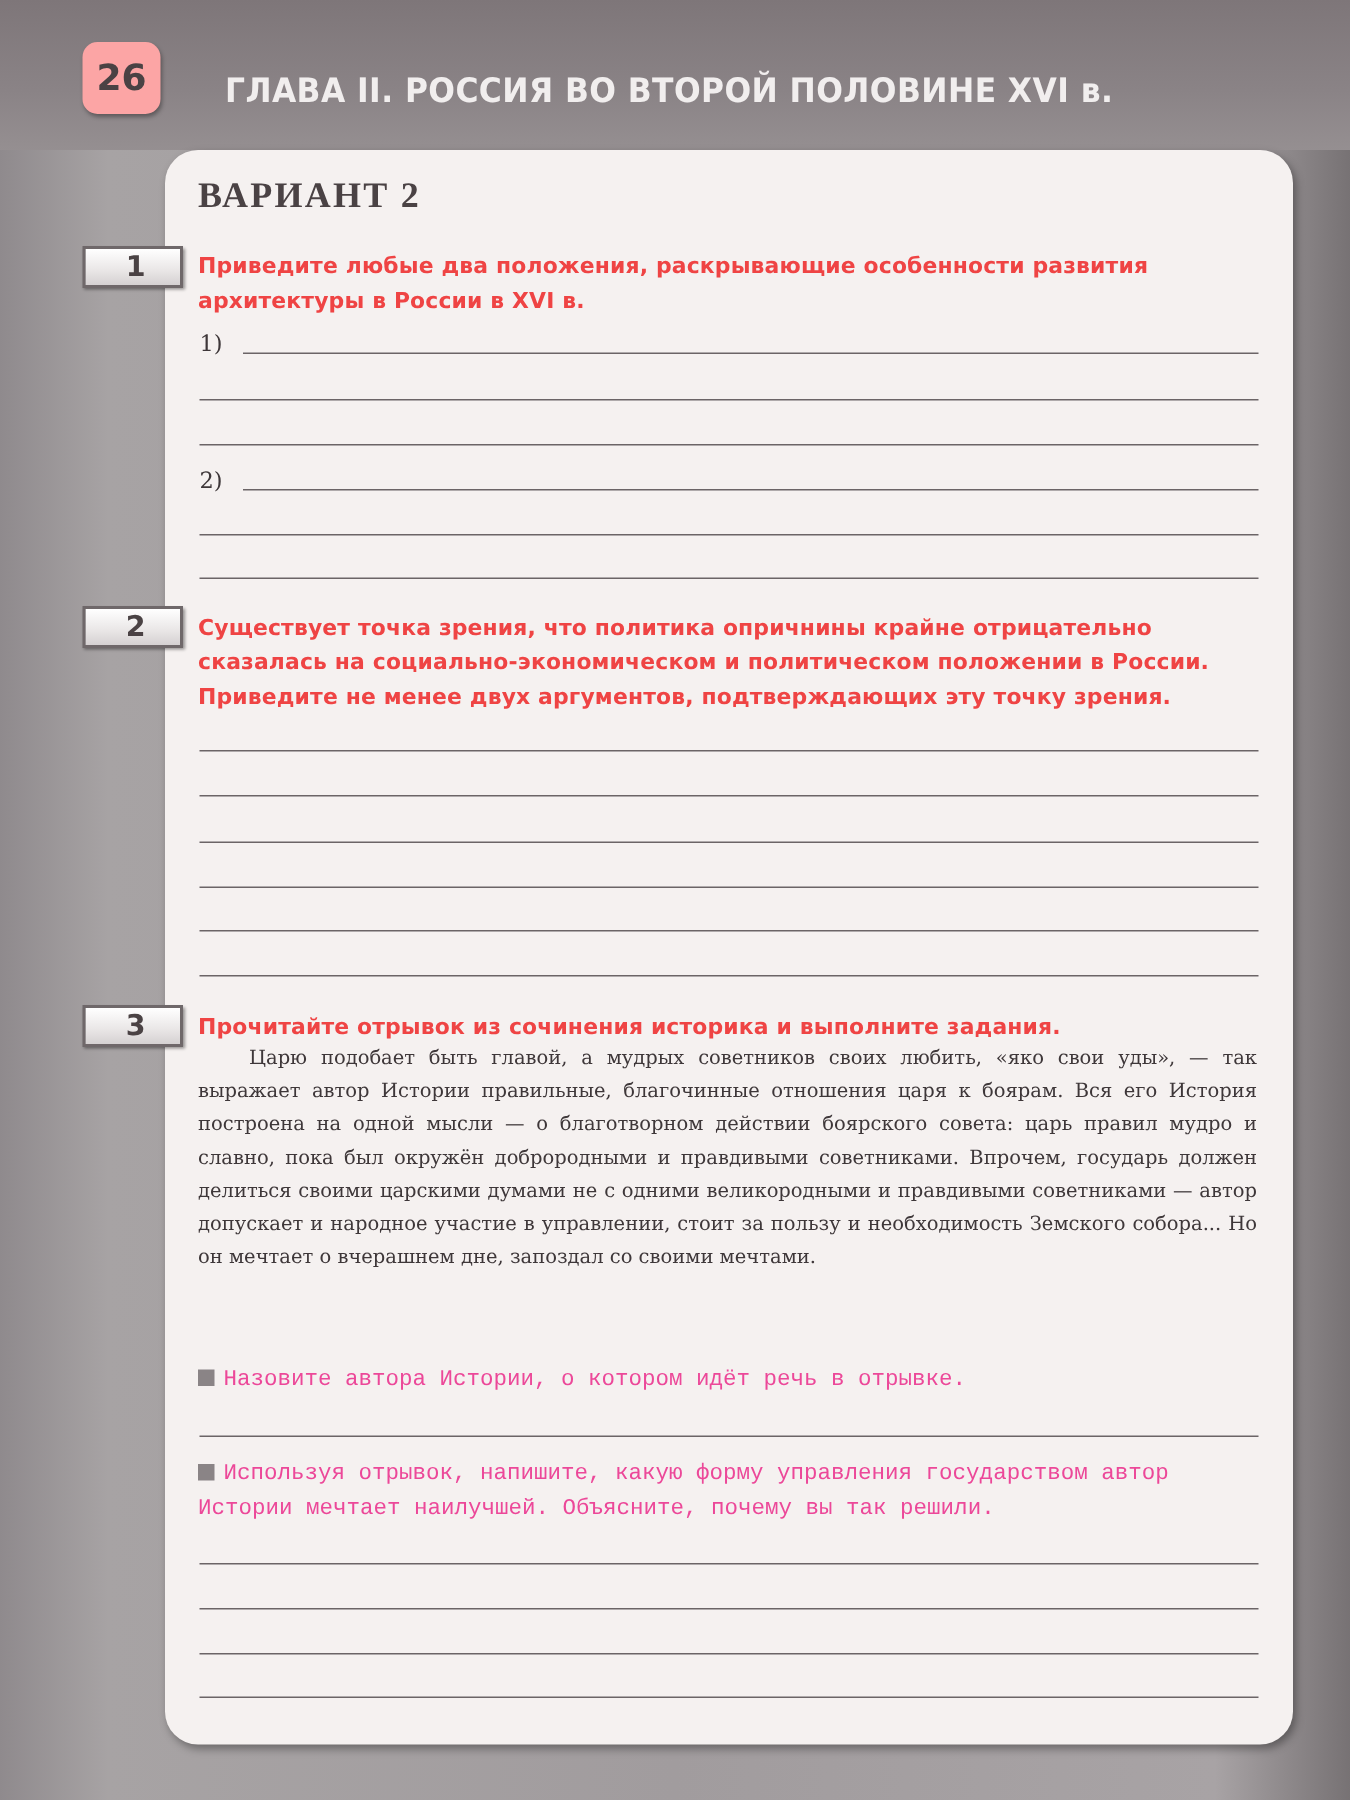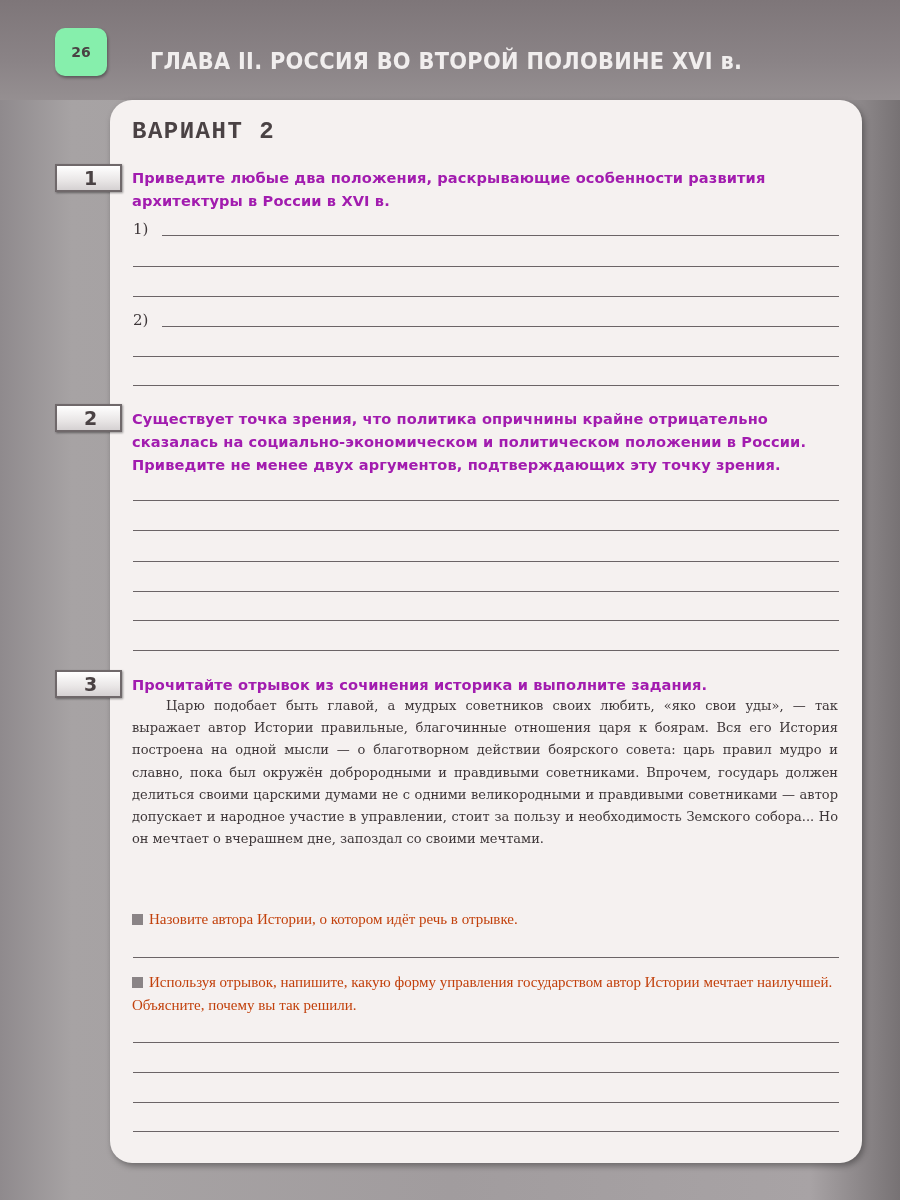--- a/index.html
+++ b/index.html
@@ -7,72 +7,72 @@
     width: 900px; height: 1200px; position: relative; overflow: hidden;
     background: linear-gradient(90deg, #8f8a8d 0%, #a7a3a4 8%, #a19c9e 50%, #a8a3a5 90%, #777274 100%);
     font-family: "DejaVu Sans", sans-serif;
   }
   .top-band {
     position: absolute; left: 0; top: 0; width: 900px; height: 100px;
     background: linear-gradient(180deg, #7e7679 0%, #8a8386 60%, #958f91 100%);
   }
   .page-num {
     position: absolute; left: 55px; top: 28px; width: 52px; height: 48px;
-    background: #86efac; border-radius: 10px;
+    background: #fca5a5; border-radius: 10px;
     box-shadow: 1px 2px 3px rgba(0,0,0,0.35);
     display: flex; align-items: center; justify-content: center;
-    font-family: "DejaVu Sans", sans-serif; font-weight: bold; font-size: 14px; color: #4a4244;
+    font-family: "DejaVu Sans", sans-serif; font-weight: bold; font-size: 24px; color: #4a4244;
   }
   .chapter-title {
     position: absolute; left: 150px; top: 48px; width: 720px;
     font-family: "DejaVu Sans", sans-serif; font-weight: bold; font-size: 22.5px;
     color: #f1eeee; letter-spacing: 0.3px; white-space: nowrap;
     transform: scaleX(0.93); transform-origin: left center;
   }
   .card {
     position: absolute; left: 110px; top: 100px; width: 752px; height: 1063px;
     background: #f5f1f0; border-radius: 22px;
     box-shadow: 2px 3px 6px rgba(0,0,0,0.35);
   }
   .variant {
     position: absolute; left: 132px; top: 118px;
-    font-family: Liberation Mono, monospace; font-weight: bold; font-size: 24px;
+    font-family: Liberation Serif, serif; font-weight: bold; font-size: 24px;
     color: #4a4244; letter-spacing: 1.5px;
   }
   .tab {
     position: absolute; left: 55px; width: 67px; height: 28px;
     background: linear-gradient(180deg, #ffffff 0%, #e9e6e6 60%, #d5d1d2 100%);
     border: 2px solid #6f686a; box-sizing: border-box;
     box-shadow: 1px 1px 2px rgba(0,0,0,0.4);
     display: flex; align-items: center; justify-content: center;
     font-family: "DejaVu Sans", sans-serif; font-weight: bold; font-size: 19px; color: #4a4244;
     padding-left: 4px;
   }
   .question {
     position: absolute; left: 132px; width: 715px;
     font-family: "DejaVu Sans", sans-serif; font-weight: bold; font-size: 14.6px;
-    line-height: 23px; color: #a21caf; letter-spacing: 0.1px;
+    line-height: 23px; color: #ef4444; letter-spacing: 0.1px;
   }
   .rule {
     position: absolute; height: 0; border-top: 1.5px solid #6b6466;
   }
   .item-label {
     position: absolute; left: 133px;
     font-family: "DejaVu Serif", serif; font-size: 15px; color: #3e3739;
   }
   .excerpt {
     position: absolute; left: 132px; top: 695px; width: 706px;
     font-family: "DejaVu Serif", serif; font-size: 13px; line-height: 22.2px;
     color: #3e3739; text-align: justify;
   }
   .excerpt p { margin: 0; text-indent: 34px; }
   .subtask {
     position: absolute; left: 132px; width: 706px;
-    font-family: Liberation Serif, serif; font-size: 15px; line-height: 23px;
-    color: #c2410c;
+    font-family: Liberation Mono, monospace; font-size: 15px; line-height: 23px;
+    color: #ec4899;
   }
   .bullet {
     display: inline-block; width: 11px; height: 11px; background: #8a8486;
     margin-right: 6px; vertical-align: -1px;
   }
 </style>
 </head>
 <body>
 
 <div class="top-band"></div>

